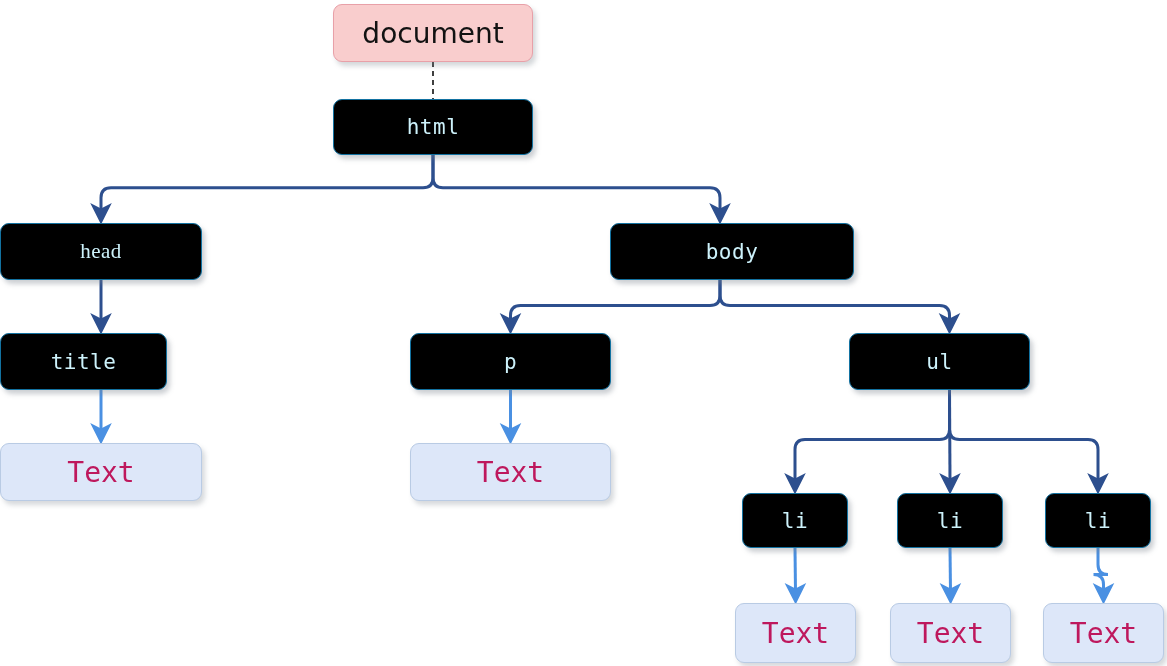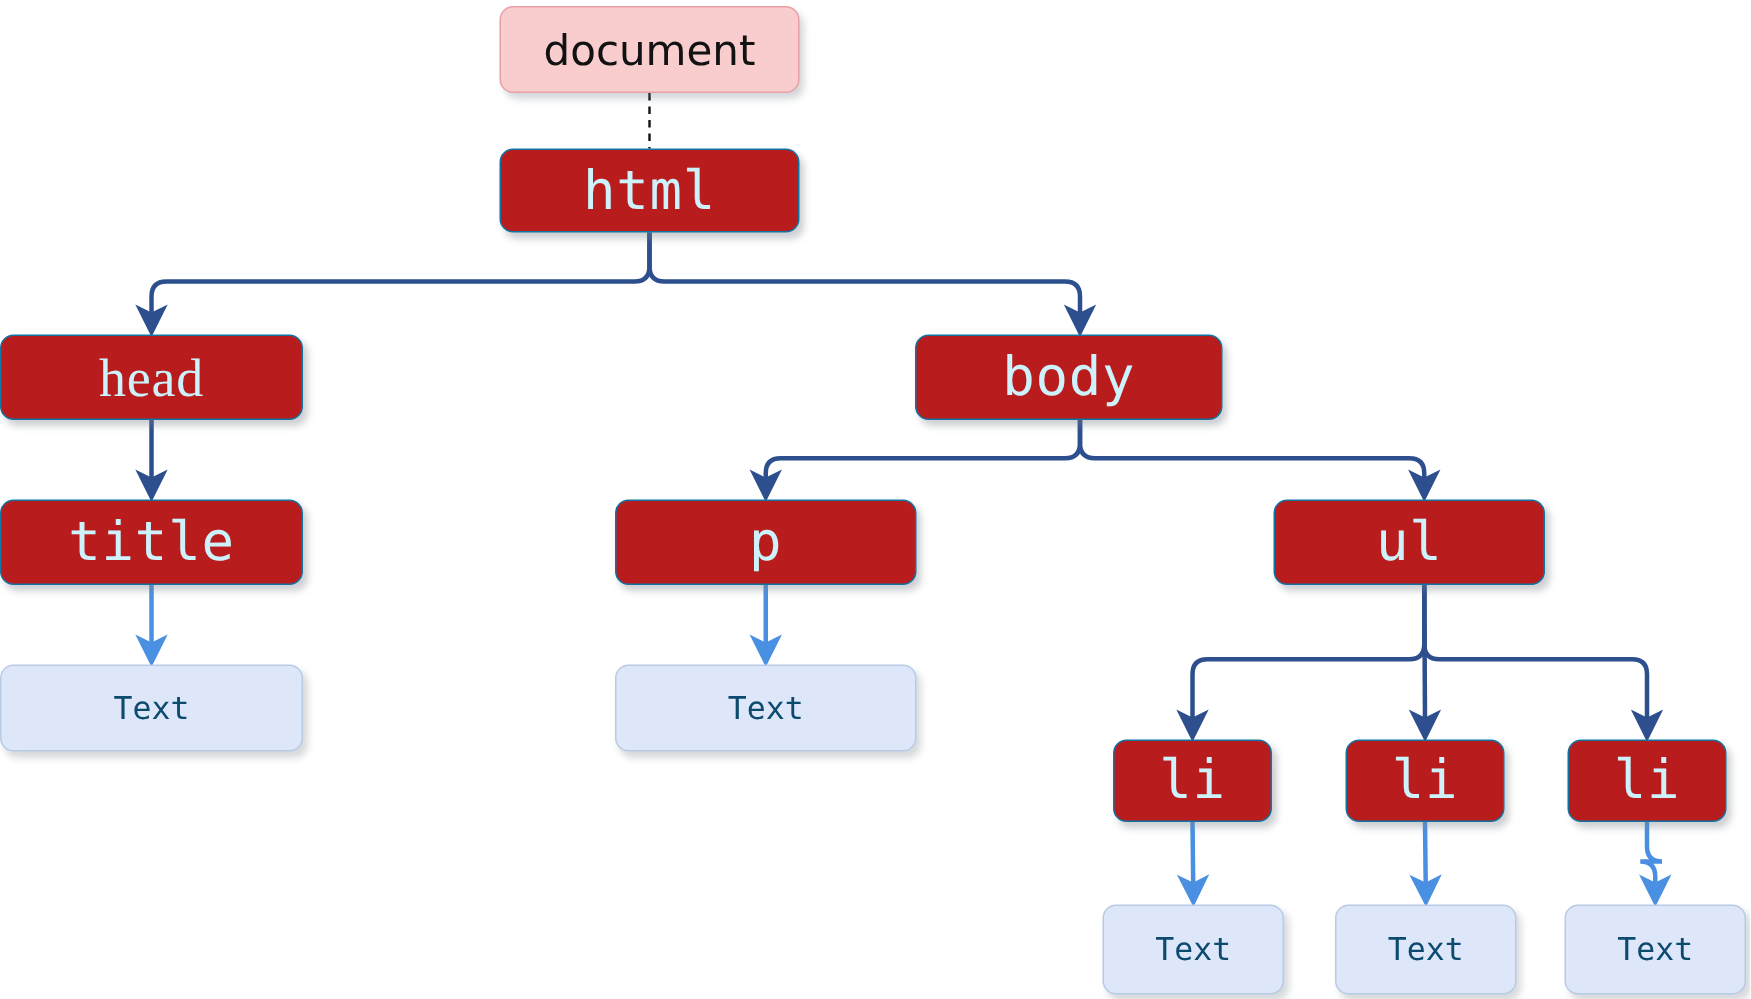--- a/index.html
+++ b/index.html
@@ -27,34 +27,34 @@
     position: absolute;
     box-sizing: border-box;
     display: flex;
     align-items: center;
     justify-content: center;
     border-radius: 9px;
     z-index: 2;
     white-space: nowrap;
   }
   .node.element {
-    background: #b91c1c;
+    background: #000000;
     color: #cdf2fb;
     border: 1px solid #1272a1;
     font-family: "DejaVu Sans Mono", "Liberation Mono", monospace;
-    font-size: 36px;
+    font-size: 21px;
     letter-spacing: 0.5px;
     box-shadow: 3px 4px 5px rgba(120,130,140,0.38);
   }
   .node.textnode {
     background: #dde7f9;
-    color: #0c4a6e;
+    color: #be185d;
     border: 1px solid #b9cbe4;
     font-family: "DejaVu Sans Mono", "Liberation Mono", monospace;
-    font-size: 21px;
+    font-size: 28px;
     box-shadow: 3px 4px 5px rgba(120,130,140,0.30);
   }
   .node.document {
     background: #f9cdcd;
     color: #121212;
     border: 1.5px solid #e8a0a8;
     font-family: "DejaVu Sans", "Liberation Sans", sans-serif;
     font-size: 28px;
     box-shadow: 3px 4px 5px rgba(120,130,140,0.32);
   }
@@ -92,24 +92,24 @@
   <div id="nodes-layer">
       <div class="node document" style="left: 333px; top: 4px; width: 200px; height: 58px;">
         <span>document</span>
       </div>
       <div class="node element" style="left: 333px; top: 99px; width: 200px; height: 56px;">
         <span>html</span>
       </div>
       <div class="node element" style="left: 0px; top: 223px; width: 202px; height: 57px; font-family: Liberation Serif, serif;">
         <span>head</span>
       </div>
-      <div class="node element" style="left: 610px; top: 223px; width: 205px; height: 57px;">
+      <div class="node element" style="left: 610px; top: 223px; width: 244px; height: 57px;">
         <span>body</span>
       </div>
-      <div class="node element" style="left: 0px; top: 333px; width: 202px; height: 57px; text-align: center;">
+      <div class="node element" style="left: 0px; top: 333px; width: 167px; height: 57px; text-align: center;">
         <span>title</span>
       </div>
       <div class="node element" style="left: 410px; top: 333px; width: 201px; height: 57px;">
         <span>p</span>
       </div>
       <div class="node element" style="left: 849px; top: 333px; width: 181px; height: 57px;">
         <span>ul</span>
       </div>
       <div class="node textnode" style="left: 0px; top: 443px; width: 202px; height: 58px;">
         <span>Text</span>

